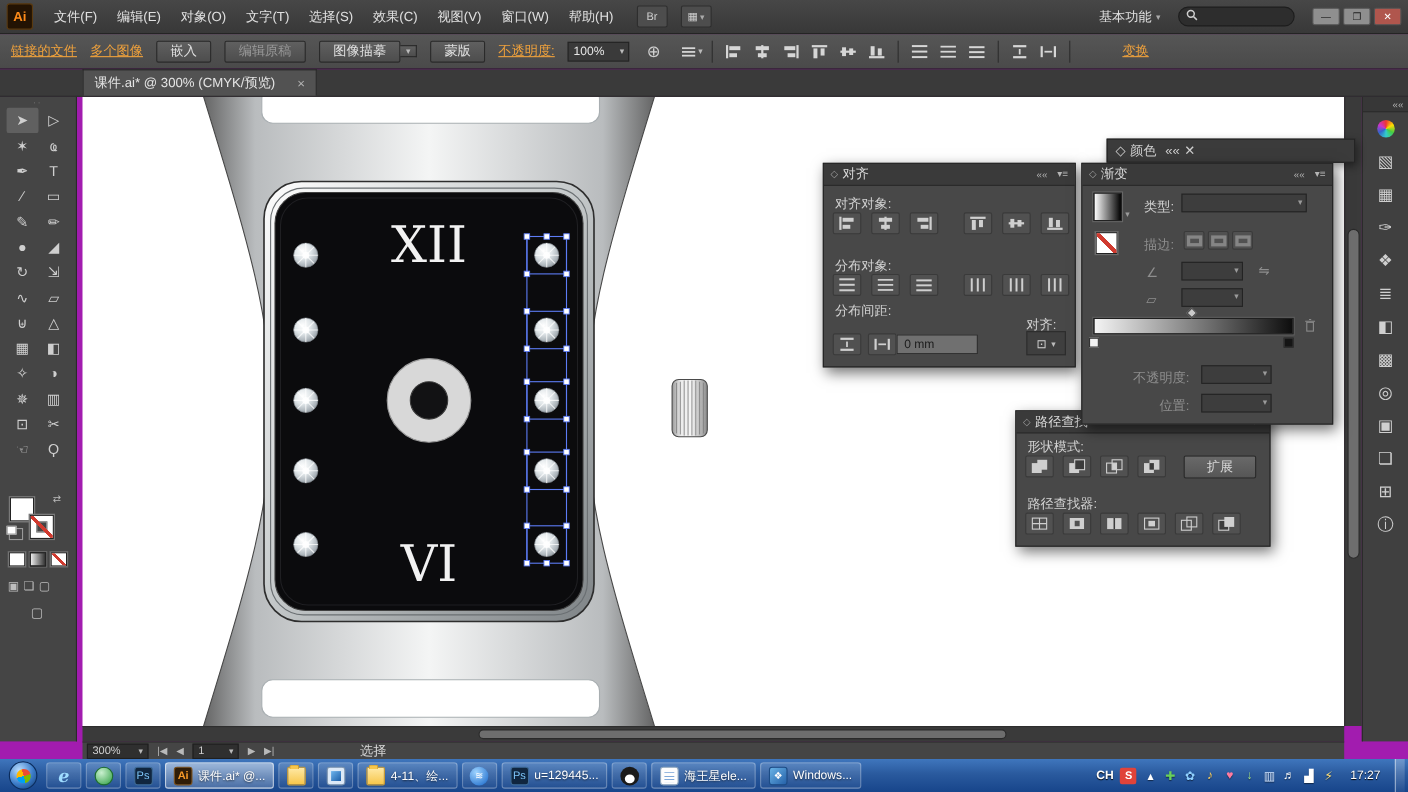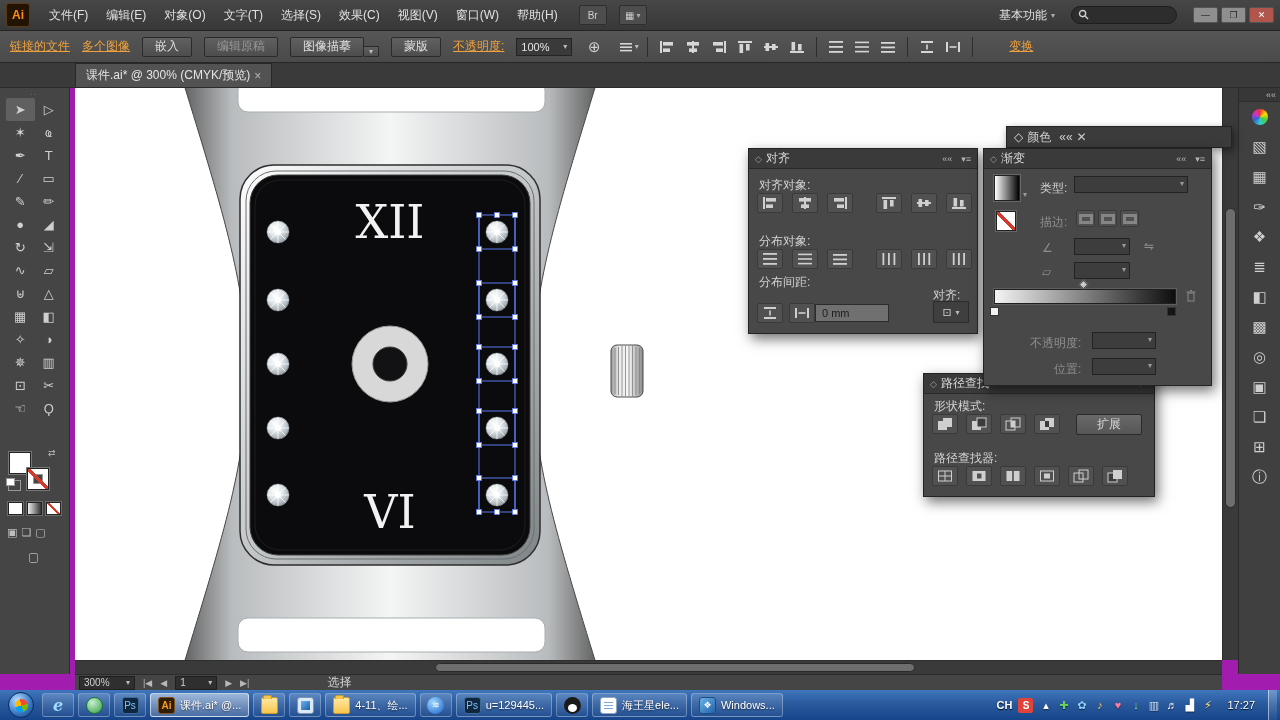--- a/index.html
+++ b/index.html
@@ -19,33 +19,33 @@
   .searchbox input{flex:1;background:transparent;border:none;outline:none;color:#ddd;font-size:11px;min-width:0}
   .winbtns{display:flex;gap:3px}
   .winbtn{width:25px;height:16px;display:flex;align-items:center;justify-content:center;font-size:9px;border-radius:2px;background:#8f8f8f;color:#1d1d1d;border:1px solid #555}
   .winbtn.close{background:#b0564d;color:#fff}
 
   
   #controlbar{position:absolute;left:0;top:31px;width:100%;height:32px;background:linear-gradient(#565656,#4a4a4a);border-bottom:1px solid #272727;display:flex;align-items:center;padding:0 10px;font-size:12px;gap:12px;z-index:19}
   .cb-link{color:var(--orange);text-decoration:underline;white-space:nowrap;cursor:pointer}
   .cb-btn{height:20px;padding:0 12px;background:linear-gradient(#606060,#4d4d4d);border:1px solid #2a2a2a;border-radius:2px;color:#e0e0e0;display:flex;align-items:center;white-space:nowrap}
   .cb-btn.dis{color:#989898}
-  .tracegrp{display:flex;align-items:flex-end}
+  .tracegrp{display:flex;align-items:center}
   .trace-dd{width:15px;background:linear-gradient(#606060,#4d4d4d);border:1px solid #2a2a2a;border-left:none;display:flex;align-items:center;justify-content:center;color:#bbb;font-size:8px}
   .opacity-box{width:56px;height:18px;background:#3a3a3a;border:1px solid #242424;color:#e6e6e6;display:flex;align-items:center;justify-content:space-between;padding:0 4px;font-size:11px}
   .cb-globe{width:20px;height:20px;color:#cfcfcf;font-size:15px;display:flex;align-items:center;justify-content:center}
   #cb-icons{display:flex;align-items:center;gap:2px}
   .cbtn{width:24px;height:20px;display:flex;align-items:center;justify-content:center;color:#d6d6d6}
   .cb-sep{width:1px;height:20px;background:#2d2d2d;margin:0 5px}
   .chev9{font-size:8px;color:#bbb;margin-left:1px}
-  .cb-transform{margin-left:19px}
+  .cb-transform{margin-left:30px}
 
   
   #tabbar{position:absolute;left:0;top:63px;width:100%;height:25px;background:#3a3a3a;border-bottom:1px solid #2b2b2b;display:flex;align-items:flex-end;z-index:18}
-  .doc-tab{margin-left:75px;height:24px;background:#525252;border:1px solid #282828;border-bottom:none;display:flex;align-items:center;gap:4px;padding:0 10px;color:#e4e4e4;font-size:12px;white-space:nowrap}
+  .doc-tab{margin-left:75px;height:24px;background:#525252;border:1px solid #282828;border-bottom:none;display:flex;align-items:center;gap:20px;padding:0 10px;color:#e4e4e4;font-size:12px;white-space:nowrap}
   .tab-close{color:#b5b5b5;font-size:12px}
 
   
   #toolbar{position:absolute;left:0;top:88px;width:70px;height:586px;background:#454545;border-right:1px solid #2a2a2a;z-index:15}
   .tb-head{height:10px;display:flex;align-items:center;justify-content:center;color:#8a8a8a;font-size:7px;letter-spacing:2px}
   #tools{display:grid;grid-template-columns:1fr 1fr;padding:0 6px}
   .tool{height:23px;display:flex;align-items:center;justify-content:center;color:#cfcfcf;font-size:13px}
   .tool.active{background:#606060;border-radius:2px}
   .fillsw{position:absolute;left:9px;top:364px;width:22px;height:22px;background:#fff;border:1px solid #222;box-shadow:0 0 0 1px #777}
   .strokesw{position:absolute;left:27px;top:380px;width:22px;height:22px;background:#fff;border:1px solid #222;box-shadow:0 0 0 1px #777}

